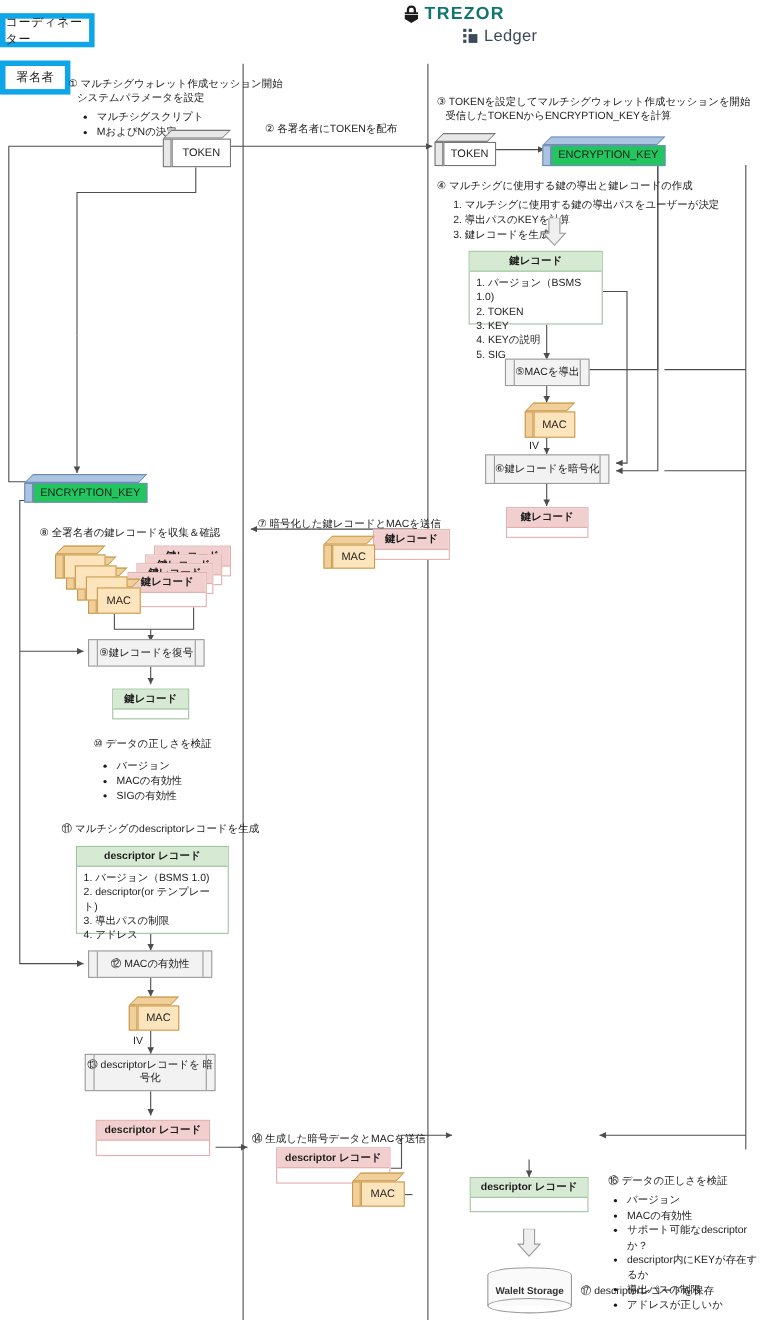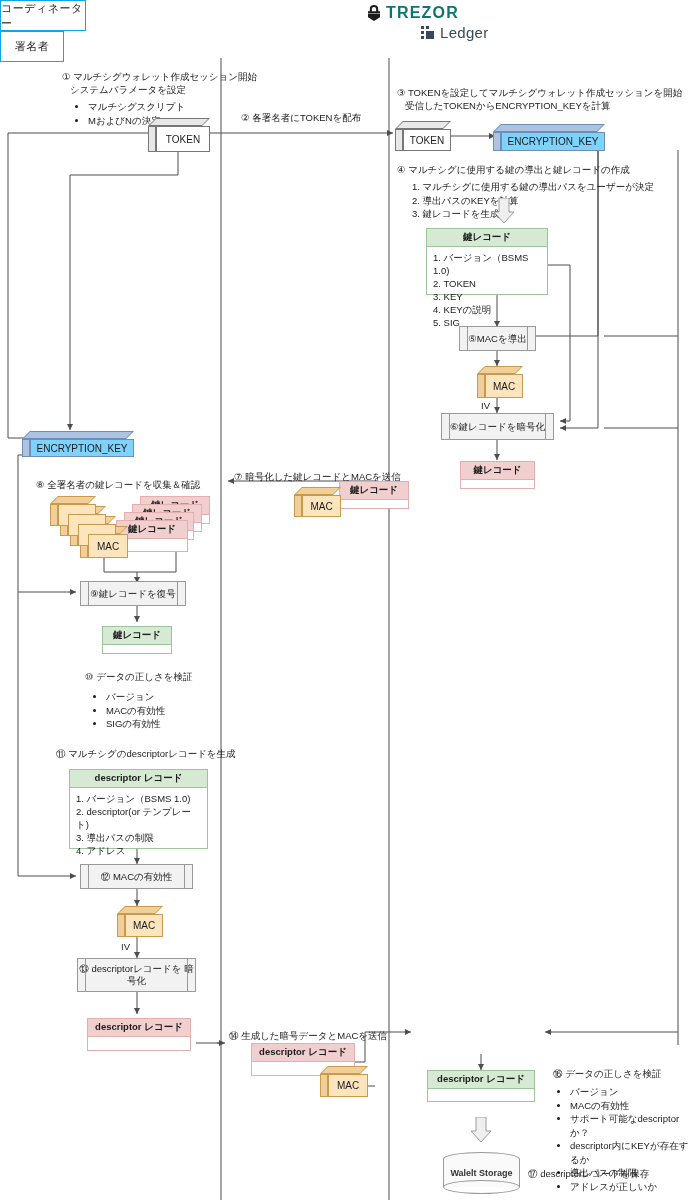--- a/index.html
+++ b/index.html
@@ -8,44 +8,44 @@
     width:698px; height:1200px; position:relative;
     font-family:"Liberation Sans","DejaVu Sans",sans-serif;
     color:#1b1b1b;
     overflow:hidden;
   }
   #canvas { position:absolute; inset:0; width:698px; height:1200px; }
   svg.lines { position:absolute; left:0; top:0; width:698px; height:1200px; pointer-events:none; }
 
   
   .lane-head {
-    border:1px solid #0ea5e9; background:#fff;
+    border:5px solid #0ea5e9; background:#fff;
     display:flex; align-items:center; justify-content:center;
-    font-size:11px; letter-spacing:.5px;
+    font-size:11px; letter-spacing:.5px;margin-top:12px;
   }
 
   
   .brand-trezor { position:absolute; display:flex; align-items:center; gap:5px; }
   .brand-trezor .word { font-size:16px; font-weight:bold; letter-spacing:1.2px; color:#0f766e; }
   .brand-ledger { position:absolute; display:flex; align-items:center; gap:5px; }
   .brand-ledger .word { font-size:15px; color:#3b4a5a; letter-spacing:.3px; }
 
   
   .cube { position:absolute; }
   .cube .face {
     position:absolute; left:8px; top:8px; right:0; bottom:0;
     border:1px solid #be185d; display:flex; align-items:center; justify-content:center;
     font-size:10px; z-index:2;
   }
   .cube .top  { position:absolute; z-index:1; }
   .cube .side { position:absolute; z-index:1; }
 
   .cube.gray  .face { background:#ffffff; border-color:#777; }
   .cube.gray  .top, .cube.gray .side { background:#e8e8e8; border:1px solid #777; }
-  .cube.blue  .face { background:#7dd3fc; border-color:#6f8db5; }
+  .cube.blue  .face { background:#22c55e; border-color:#6f8db5; }
   .cube.blue  .top, .cube.blue .side { background:#aac4e2; border:1px solid #6f8db5; }
   .cube.orange .face { background:#fce4bd; border-color:#c99a4d; }
   .cube.orange .top, .cube.orange .side { background:#f0cf9a; border:1px solid #c99a4d; }
 
   
   .rec { position:absolute; border:1px solid #9ec49e; background:#fff; }
   .rec .hd {
     background:#d6e9d2; border-bottom:1px solid #9ec49e;
     font-size:9.5px; font-weight:bold; text-align:center; padding:2px 0;
   }

